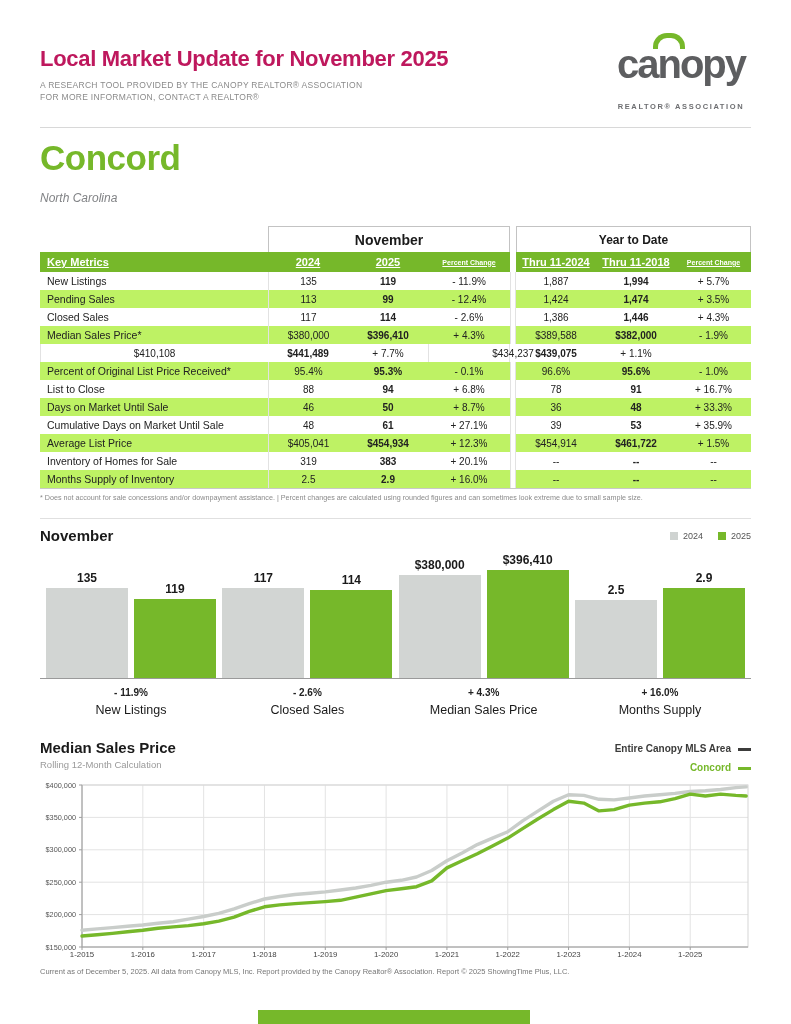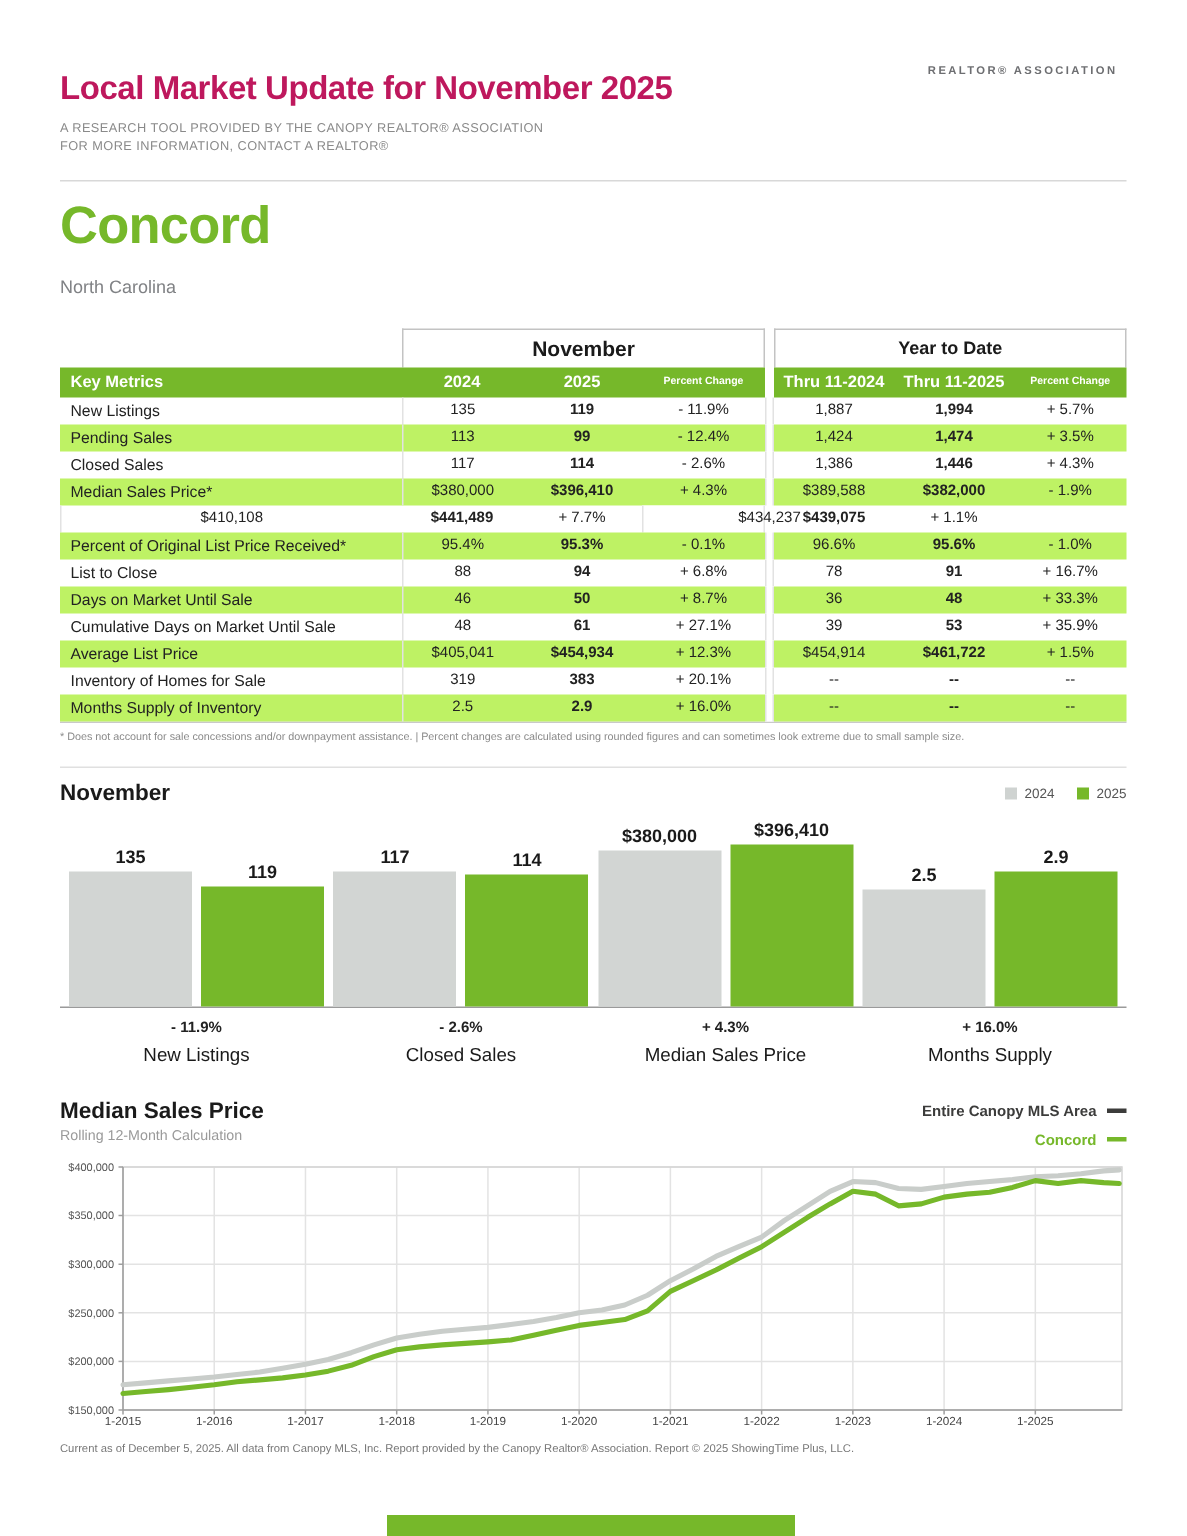--- a/index.html
+++ b/index.html
@@ -10,40 +10,40 @@
   
   .header{display:flex;justify-content:space-between;align-items:flex-start;}
   .h-title{font-size:22px;font-weight:bold;color:#be185d;letter-spacing:-0.3px;}
   .h-sub{font-size:8.5px;color:#8a8a8a;margin-top:7px;line-height:1.45;letter-spacing:0.3px;}
   .h-sub2{font-size:8.5px;color:#8a8a8a;line-height:1.45;letter-spacing:0.3px;}
   .logo{text-align:center;padding-right:6px;margin-top:-4px;}
   .logo-word{font-size:40px;font-weight:bold;color:#5d5e60;letter-spacing:-2px;line-height:1.1;}
   .logo-n{position:relative;display:inline-block;}
   .logo-arc{position:absolute;left:50%;transform:translateX(-50%);top:-9px;width:22px;height:11px;
             border:5px solid #76B82A;border-bottom:none;border-radius:14px 14px 0 0;}
-  .logo-tag{font-size:7.5px;color:#6d6e71;letter-spacing:1.6px;font-weight:bold;margin-top:0px;}
+  .logo-tag{font-size:7.5px;color:#6d6e71;letter-spacing:1.6px;font-weight:bold;margin-top:16px;}
   .rule{border-top:1px solid #d8d8d8;margin-top:16px;}
 
   
   .city{font-size:35px;font-weight:bold;color:#76B82A;margin-top:10px;letter-spacing:-0.5px;}
-  .state{font-size:12px;color:#808285;margin-top:13px;}
+  .state{font-size:12px;color:#808285;margin-top:13px;font-style:italic;}
 
   
   .tbl{margin-top:21px;font-size:10px;}
   .grid{display:grid;grid-template-columns:228px 80px 80px 82px 6px 80px 80px 75px;}
   .ghead{height:26px;}
   .ghead .gbox{grid-column:2/5;border:1px solid #c3c3c3;border-bottom:none;
                display:flex;align-items:center;justify-content:center;
                font-size:14px;font-weight:bold;color:#1a1a1a;}
   .ghead .gbox2{grid-column:6/9;border:1px solid #c3c3c3;border-bottom:none;
                display:flex;align-items:center;justify-content:center;
                font-size:12px;font-weight:bold;color:#1a1a1a;text-align:center;}
   .greenrow{height:20px;background:transparent;}
   .greenrow div{background:#76B82A;color:#fff;display:flex;align-items:center;justify-content:center;
-                font-weight:bold;font-size:11px;}
+                font-weight:bold;font-size:11px;text-decoration:underline;}
   .greenrow .km{justify-content:flex-start;padding-left:7px;font-size:11px;}
   .greenrow .pc{font-size:7px;}
   .greenrow .gap{background:#fff;}
   .trow{height:18px;}
   .trow div{display:flex;align-items:center;justify-content:center;color:#222;}
   .trow .lbl{justify-content:flex-start;padding-left:7px;font-size:10.5px;}
   .trow .b{font-weight:bold;}
   .trow .gap{background:#fff !important;border-left:1px solid #e2e2e2;border-right:1px solid #e2e2e2;}
   .trow.alt div{background:#bef264;}
   .trow .novl{border-left:1px solid #e2e2e2;}
@@ -92,20 +92,21 @@
 <div class="page">
   <div class="content">
 
     <div class="header">
       <div>
         <div class="h-title">Local Market Update for November 2025</div>
         <div class="h-sub">A RESEARCH TOOL PROVIDED BY THE CANOPY REALTOR® ASSOCIATION</div>
         <div class="h-sub2">FOR MORE INFORMATION, CONTACT A REALTOR®</div>
       </div>
       <div class="logo">
+        <div class="logo-word"><span>ca</span><span class="logo-n"><span class="logo-arc"></span><span>n</span></span><span>opy</span></div>
         <div class="logo-tag">REALTOR® ASSOCIATION</div>
       </div>
     </div>
 
     <div class="rule"></div>
 
     <div class="city">Concord</div>
     <div class="state">North Carolina</div>
 
     <div class="tbl">
@@ -115,21 +116,21 @@
         <div></div>
         <div class="gbox2">Year to Date</div>
       </div>
       <div class="grid greenrow">
         <div class="km">Key Metrics</div>
         <div>2024</div>
         <div>2025</div>
         <div class="pc">Percent Change</div>
         <div class="gap"></div>
         <div>Thru 11-2024</div>
-        <div>Thru 11-2025</div>
+        <div>Thru 11-2018</div>
         <div class="pc">Percent Change</div>
       </div>
       <div id="tbody">
           <div class="grid trow">
             <div class="lbl">New Listings</div>
             <div class="novl">135</div>
             <div class="b">119</div>
             <div class="">- 11.9%</div>
             <div class="gap"></div>
             <div class="">1,887</div>

